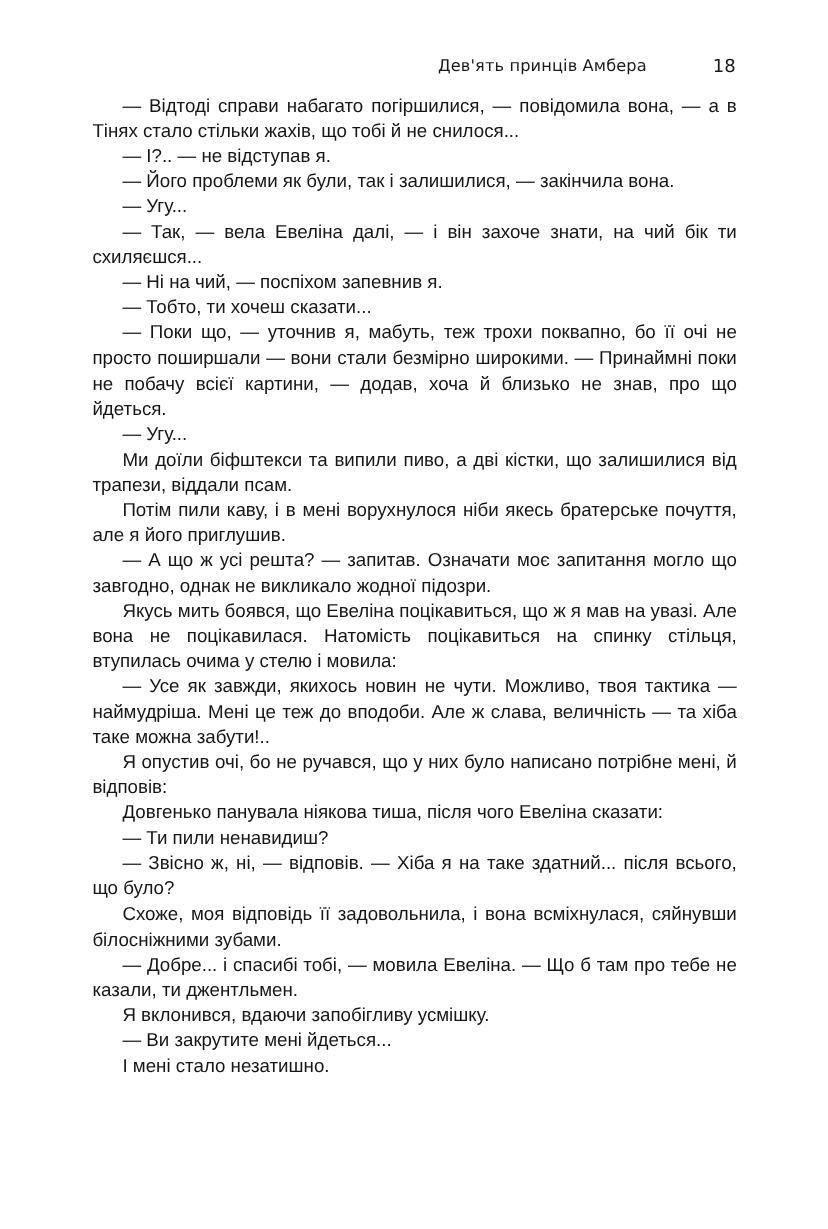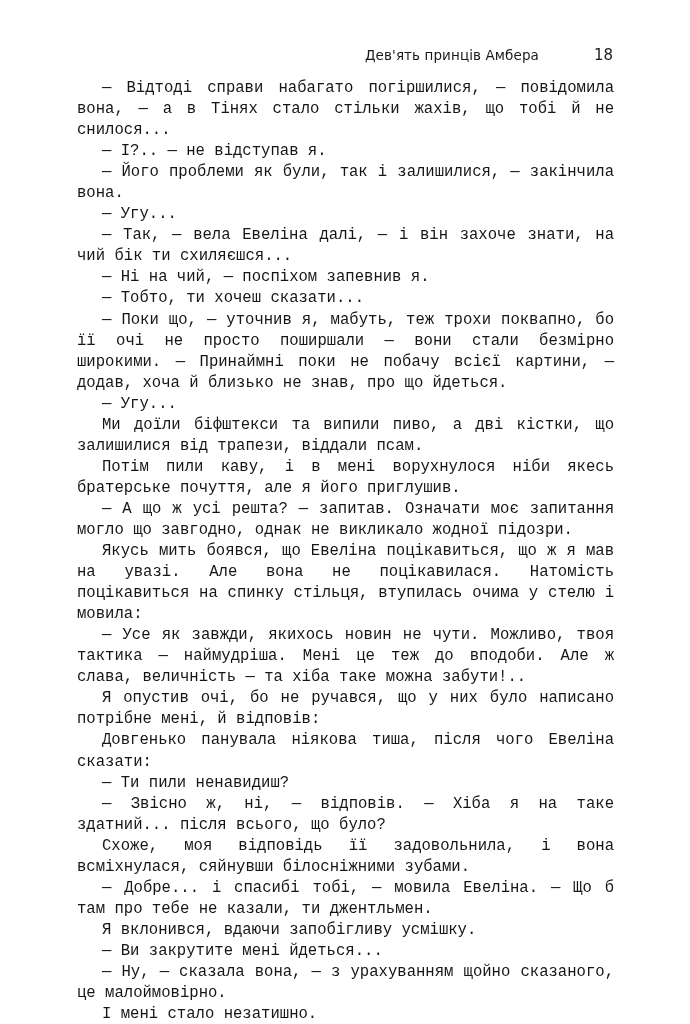--- a/index.html
+++ b/index.html
@@ -52,21 +52,21 @@
 
   
   .text-block {
     position: absolute;
     top: 78px;
     left: 77px;
     width: 537px;
   }
 
   .para {
-    font-family: Liberation Mono, monospace;
+    font-family: Liberation Sans, sans-serif;
     font-size: 15.6px;
     line-height: 21.05px;
     color: #161616;
     text-align: justify;
     text-indent: 25px;
     margin: 0;
     -webkit-font-smoothing: antialiased;
     text-rendering: optimizeLegibility;
   }
 
@@ -99,17 +99,16 @@
       <p class="para">Якусь мить боявся, що Евеліна поцікавиться, що ж я мав на увазі. Але вона не поцікавилася. Натомість поцікавиться на спинку стільця, втупилась очима у стелю і мовила:</p>
       <p class="para">— Усе як завжди, якихось новин не чути. Можливо, твоя тактика — наймудріша. Мені це теж до вподоби. Але ж слава, величність — та хіба таке можна забути!..</p>
       <p class="para">Я опустив очі, бо не ручався, що у них було написано потрібне мені, й відповів:</p>
       <p class="para">Довгенько панувала ніякова тиша, після чого Евеліна сказати:</p>
       <p class="para">— Ти пили ненавидиш?</p>
       <p class="para">— Звісно ж, ні, — відповів. — Хіба я на таке здатний... після всього, що було?</p>
       <p class="para">Схоже, моя відповідь її задовольнила, і вона всміхнулася, сяйнувши білосніжними зубами.</p>
       <p class="para">— Добре... і спасибі тобі, — мовила Евеліна. — Що б там про тебе не казали, ти джентльмен.</p>
       <p class="para">Я вклонився, вдаючи запобігливу усмішку.</p>
       <p class="para">— Ви закрутите мені йдеться...</p>
-      <p class="para">— Ну, — сказала вона, — з урахуванням щойно сказаного, це малоймовірно.</p>
       <p class="para">І мені стало незатишно.</p>
     </div>
 
 </div>
 
 </body></html>

